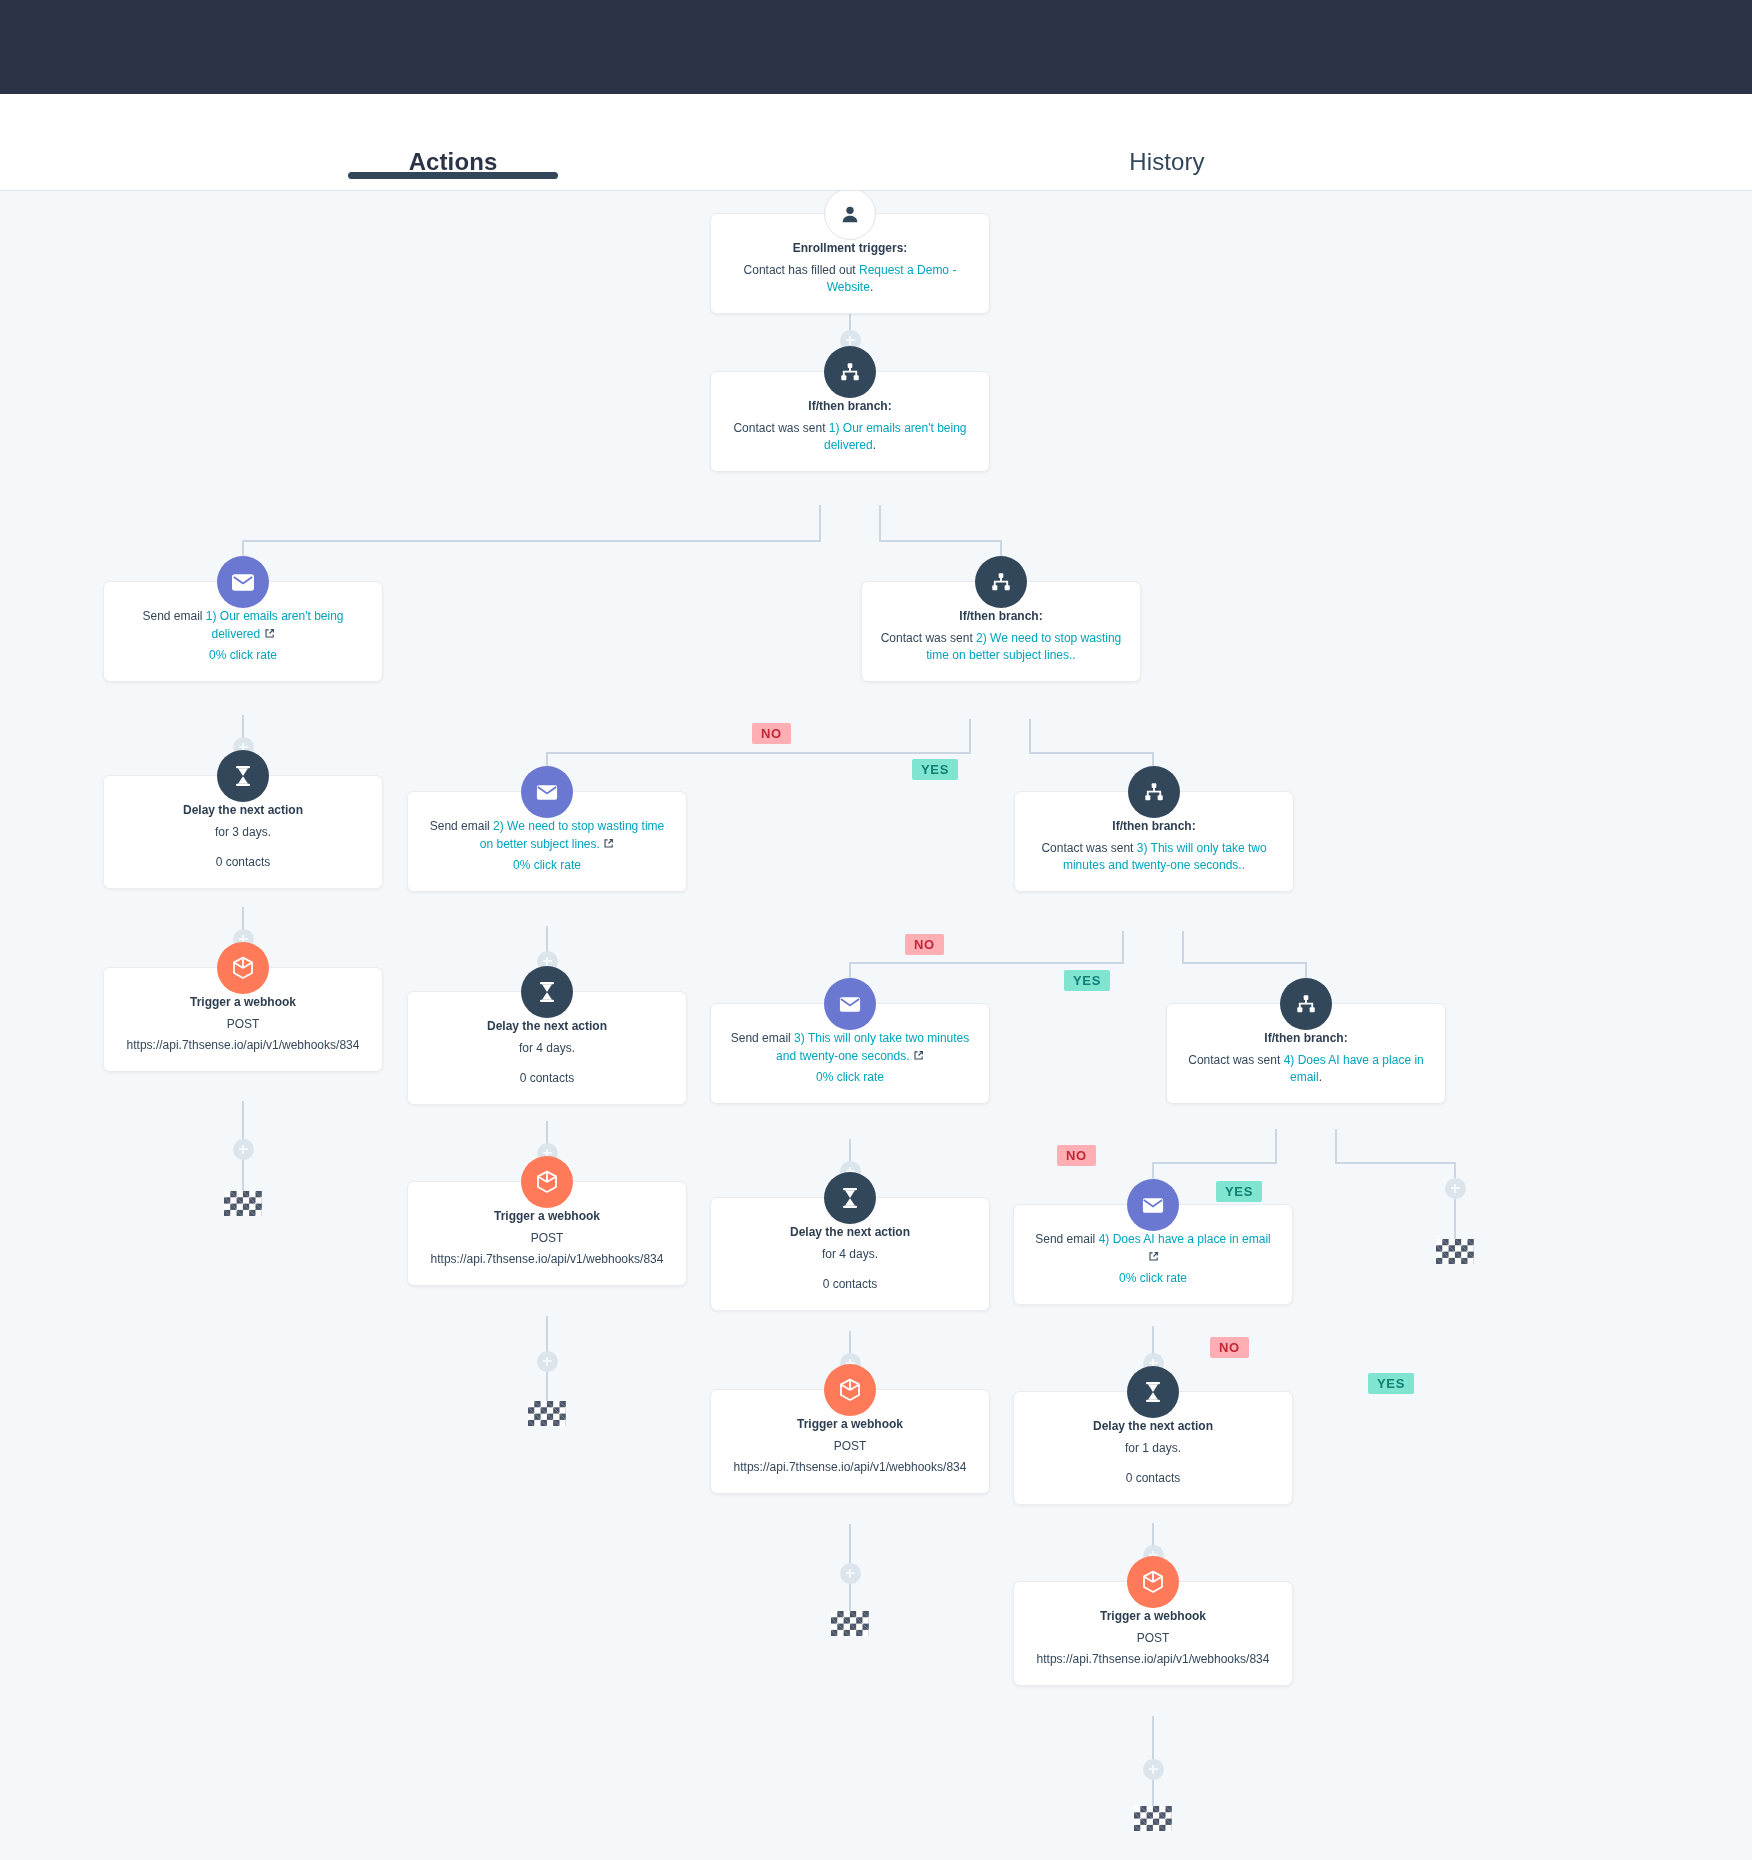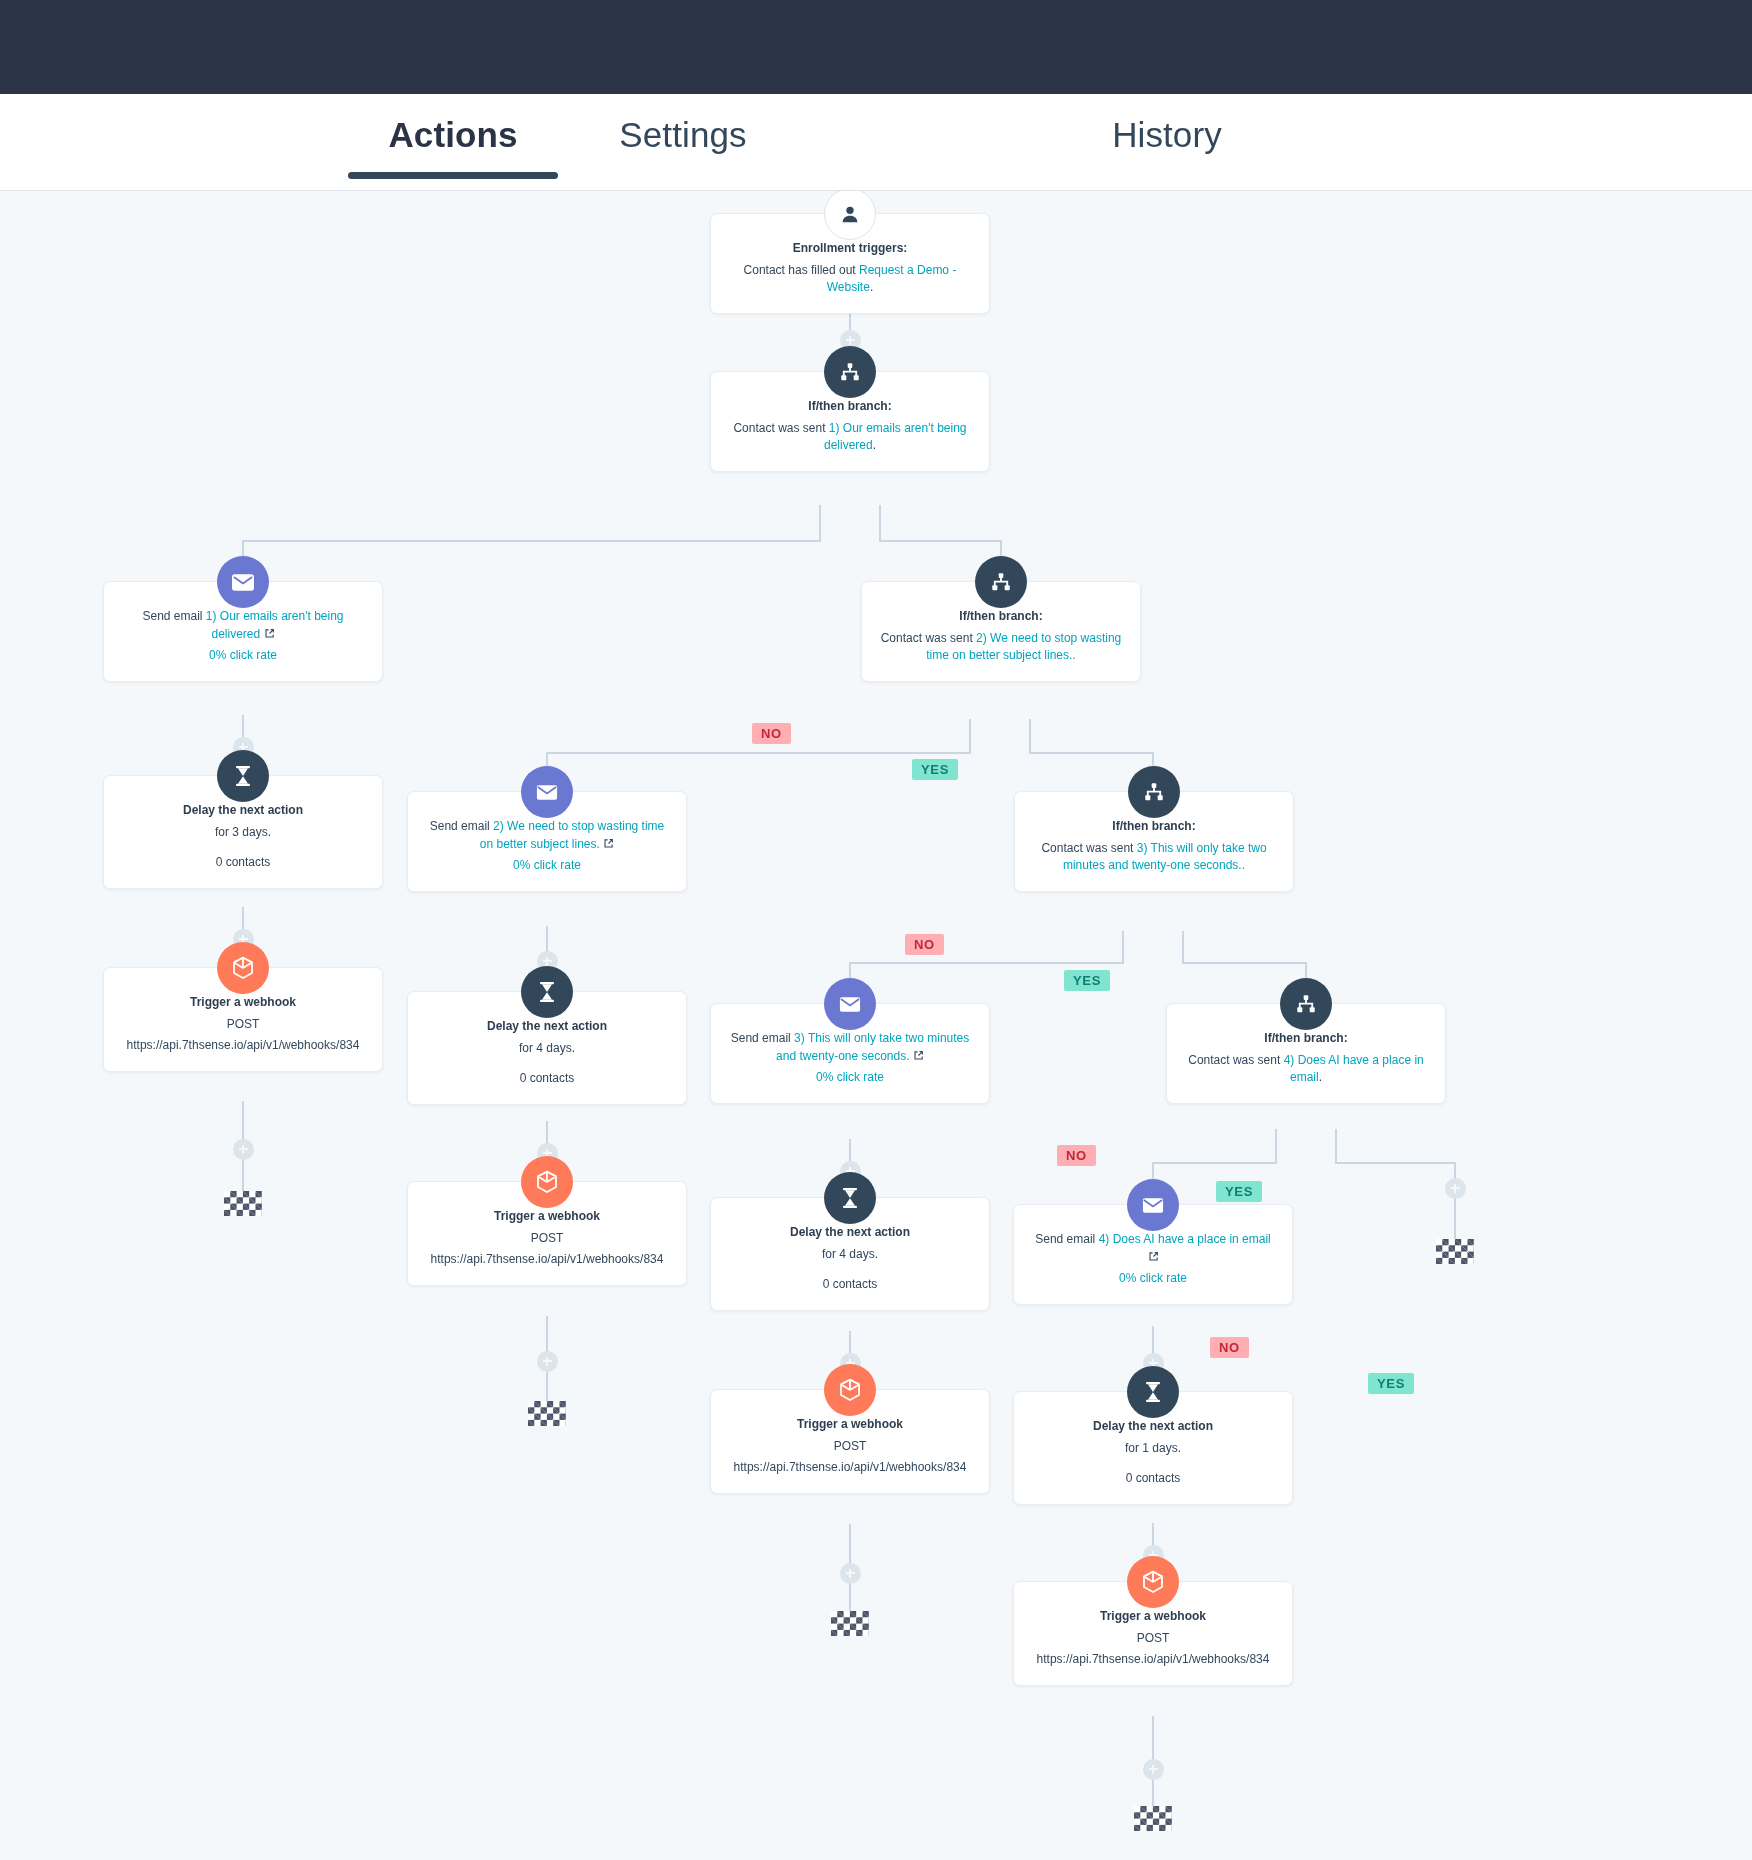--- a/index.html
+++ b/index.html
@@ -18,22 +18,22 @@
     background: #2a3446;
   }
   #tabbar {
     position: absolute; left: 0; top: 94px;
     width: 1752px; height: 97px;
     background: #ffffff;
     border-bottom: 1px solid #dfe3eb;
   }
   .tab {
     position: absolute; top: 0; height: 82px;
-    display: flex; align-items: center; justify-content: center;
-    font-size: 35px; color: #33475b;
+    display: flex; align-items: flex-end; justify-content: center;
+    font-size: 24px; color: #33475b;
     letter-spacing: .1px;
     cursor: pointer;
     white-space: nowrap;
   }
   .tab.active { color: #2a3446; font-weight: 700; }
   .tab-underline {
     position: absolute;
     height: 7px; border-radius: 4px;
     background: #33475b;
     bottom: -3px;
@@ -127,23 +127,20 @@
 </style>
 </head>
 <body>
 
 <div id="topbar"></div>
 
 <div id="tabbar">
   <div class="tab active" style="left:348px;width:210px">
     <span>Actions</span>
     <div class="tab-underline" style="left:0;width:210px"></div>
-  </div>
-  <div class="tab" style="left:588px;width:190px">
-    <span>Settings</span>
   </div>
   <div class="tab" style="left:1082px;width:170px">
     <span>History</span>
   </div>
 </div>
 
 <div id="canvas">
 
   <svg id="edges" viewBox="0 0 1752 1669" xmlns="http://www.w3.org/2000/svg">
     <g stroke="#cbd6e2" stroke-width="2" fill="none">

